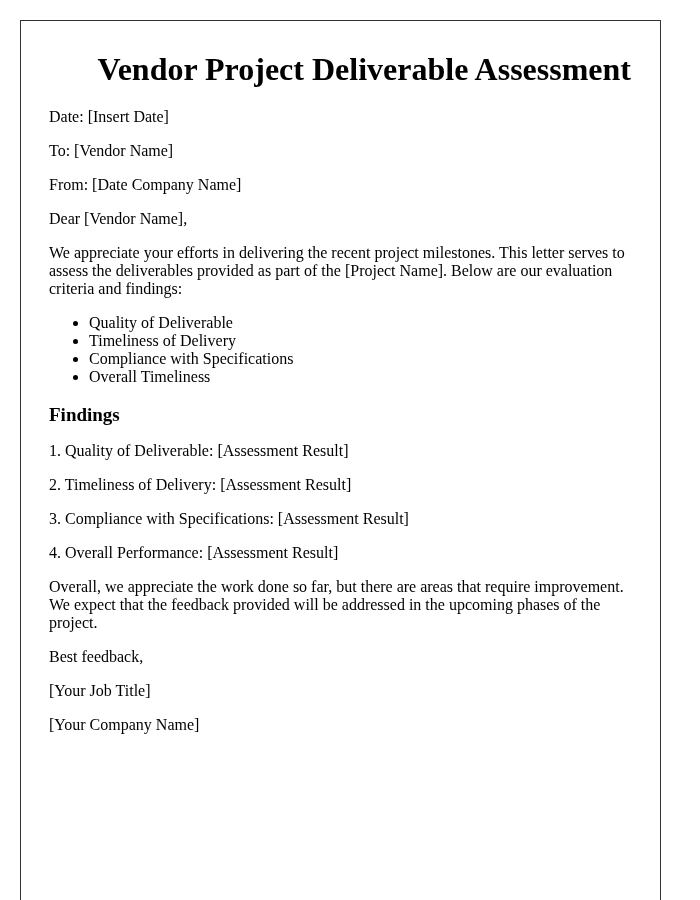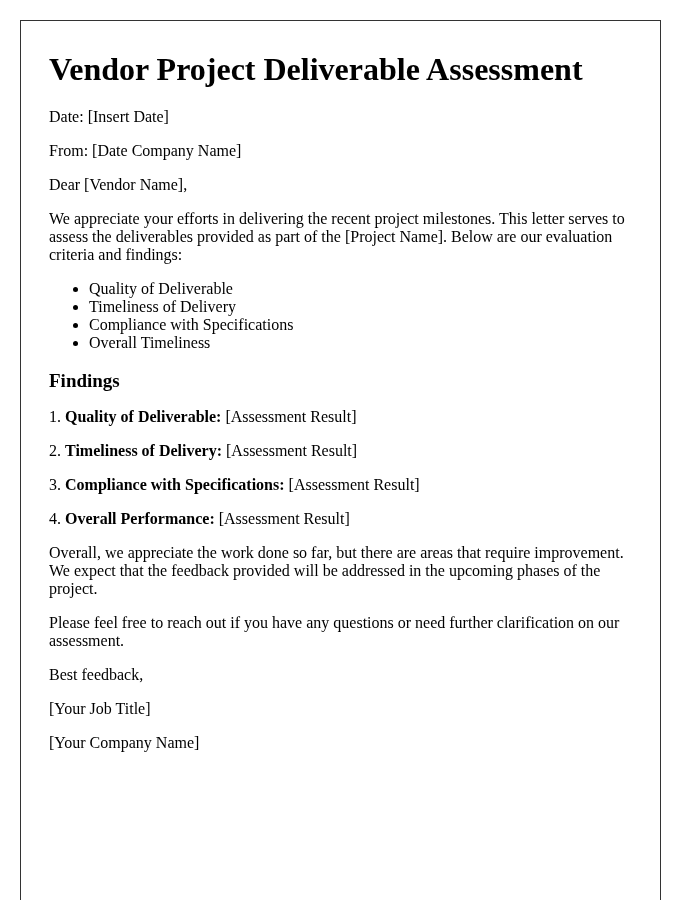--- a/index.html
+++ b/index.html
@@ -24,65 +24,66 @@
       min-height: 900px;
       border: 1px solid #333;
       padding: 0 29px 20px 28px;
       box-sizing: content-box;
     }
     h1 {
       font-size: 32px;
       line-height: 36px;
       font-weight: bold;
       margin: 30px 0 21px 0;
+      text-align: right;
     }
     h2 {
       font-size: 19px;
       line-height: 22px;
       font-weight: bold;
       margin: 18px 0 16px 0;
     }
     p {
       margin: 0 0 16px 0;
     }
     ul {
       margin: 0 0 16px 0;
       padding-left: 40px;
     }
     ul li {
       line-height: 18px;
     }
     .finding b {
-      font-weight: bold;
+      font-weight: normal;
     }
   </style>
 </head>
 <body>
 
 <div class="letter">
   <h1>Vendor Project Deliverable Assessment</h1>
 
   <p>Date: [Insert Date]</p>
+  <p>To: [Vendor Name]</p>
   <p>From: [Date Company Name]</p>
 
   <p>Dear [Vendor Name],</p>
   <p>We appreciate your efforts in delivering the recent project milestones. This letter serves to assess the deliverables provided as part of the [Project Name]. Below are our evaluation criteria and findings:</p>
 
   <ul>
     <li>Quality of Deliverable</li>
     <li>Timeliness of Delivery</li>
     <li>Compliance with Specifications</li>
     <li>Overall Timeliness</li>
   </ul>
 
   <h2>Findings</h2>
   <p class="finding"><span>1. </span><b>Quality of Deliverable:</b><span> [Assessment Result]</span></p>
   <p class="finding"><span>2. </span><b>Timeliness of Delivery:</b><span> [Assessment Result]</span></p>
   <p class="finding"><span>3. </span><b>Compliance with Specifications:</b><span> [Assessment Result]</span></p>
   <p class="finding"><span>4. </span><b>Overall Performance:</b><span> [Assessment Result]</span></p>
 
   <p>Overall, we appreciate the work done so far, but there are areas that require improvement. We expect that the feedback provided will be addressed in the upcoming phases of the project.</p>
-  <p>Please feel free to reach out if you have any questions or need further clarification on our assessment.</p>
 
   <p>Best feedback,</p>
   <p>[Your Job Title]</p>
   <p>[Your Company Name]</p>
 </div>
 
 </body></html>

